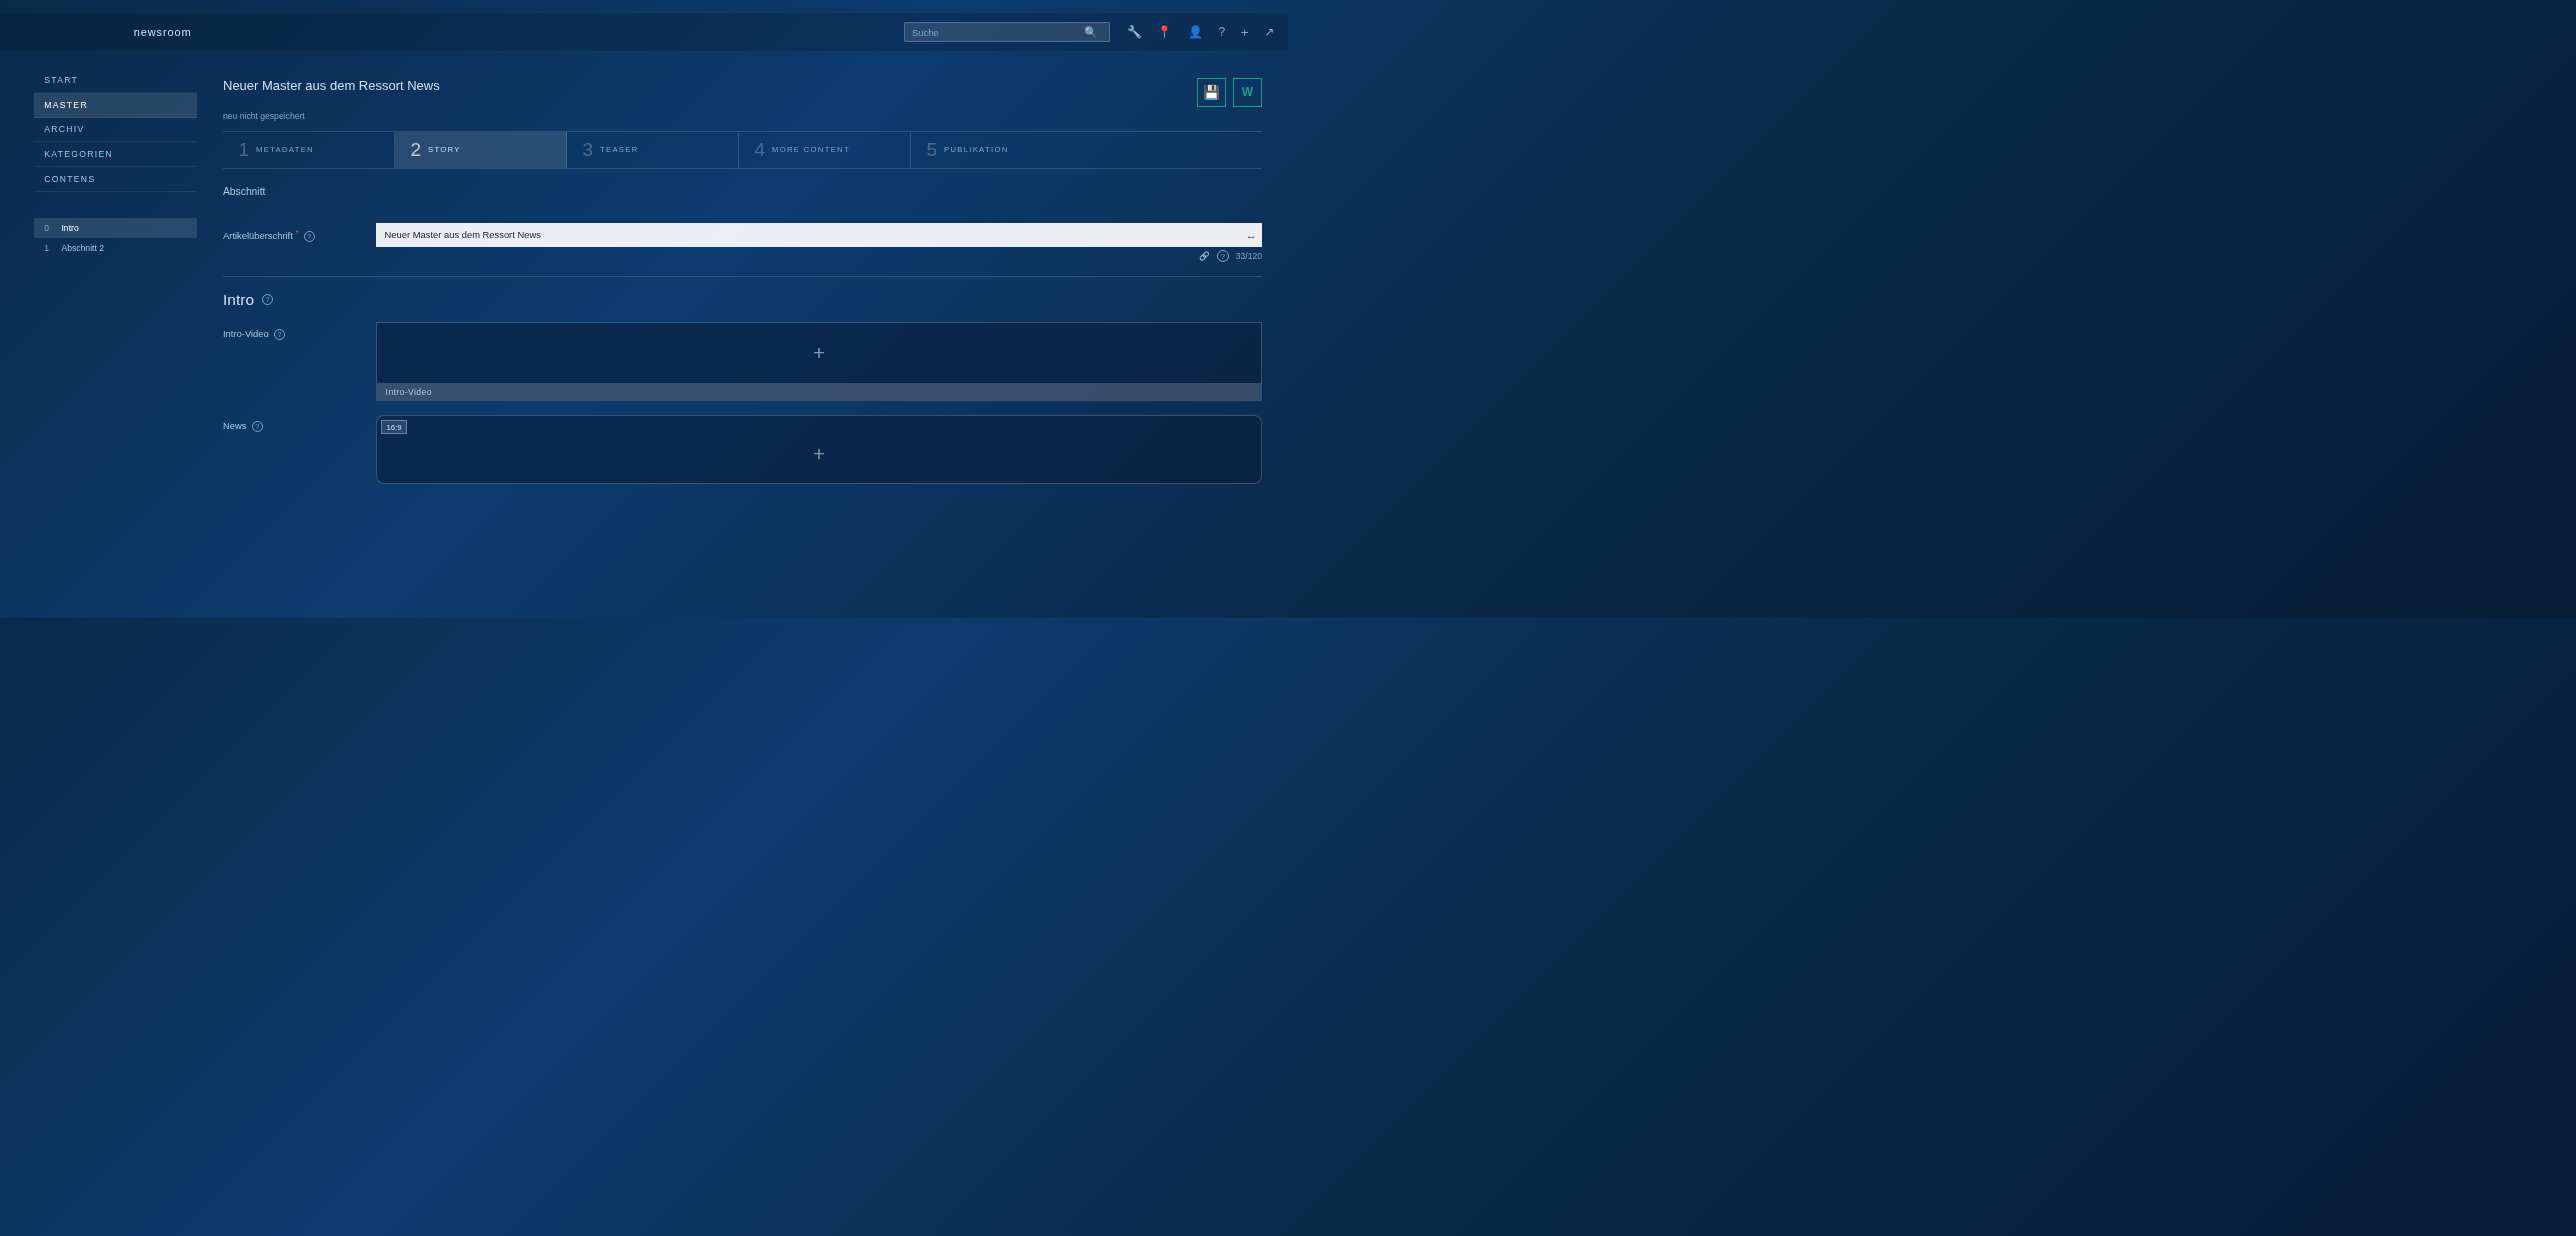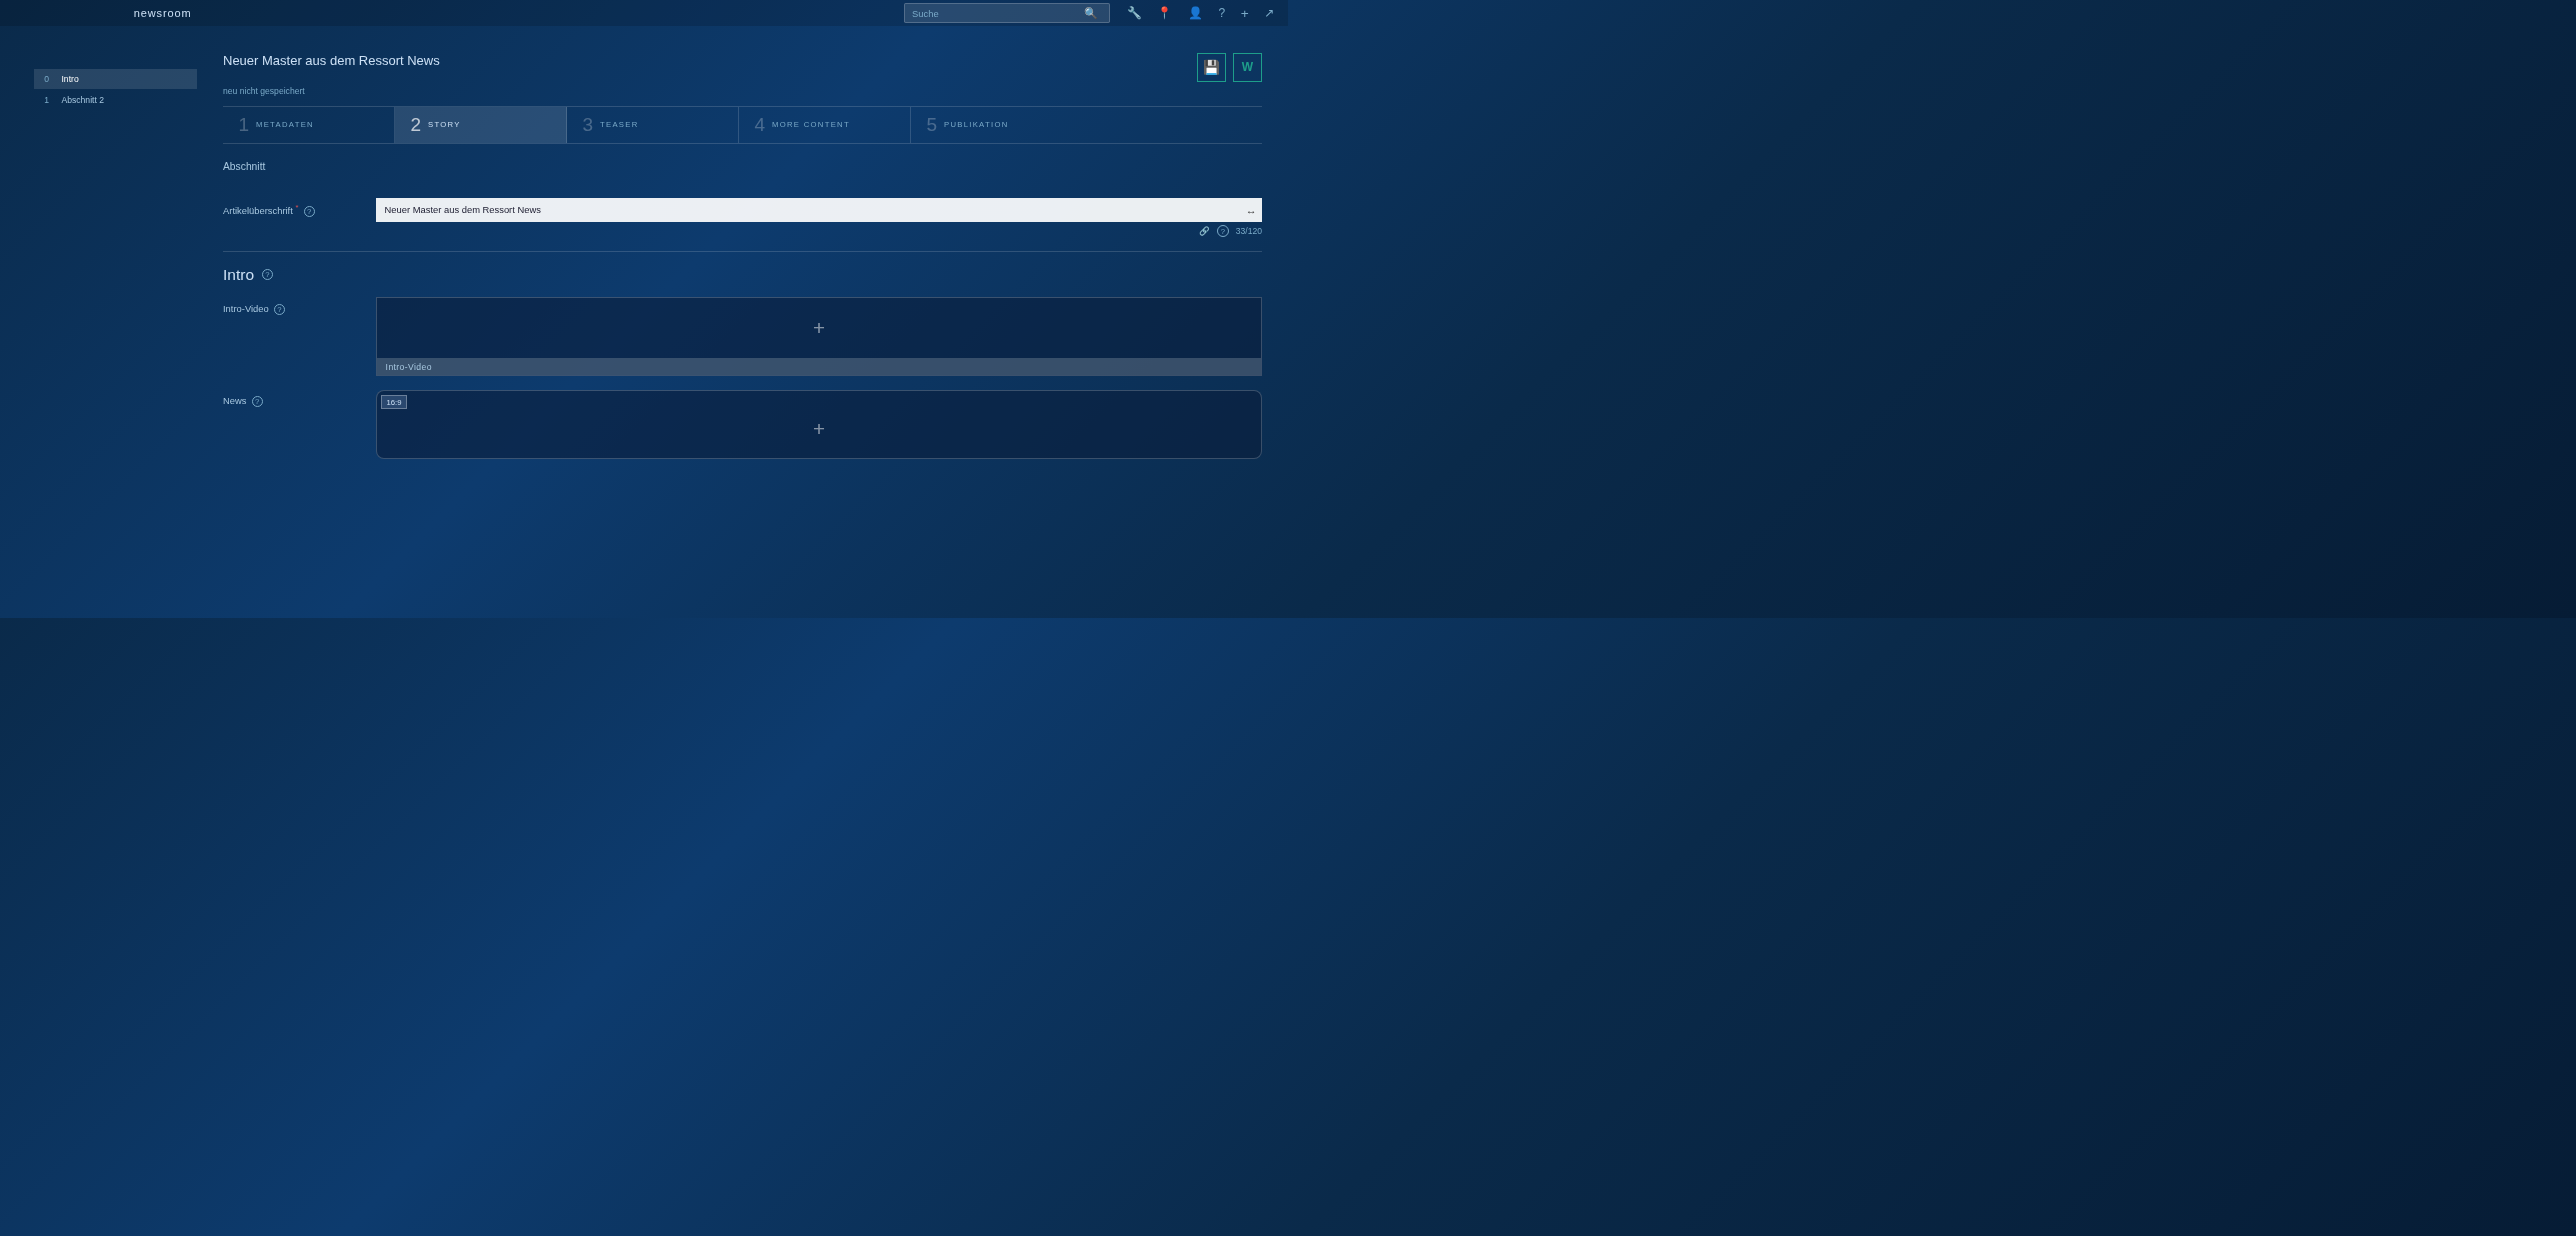--- a/index.html
+++ b/index.html
@@ -11,23 +11,24 @@
       background: linear-gradient(135deg, #0a2a4a 0%, #0d3b6e 30%, #0a2a4a 60%, #061c35 100%);
       color: #cce0f5;
       overflow: hidden;
       font-size: 9.4px;
     }
 
     
     .top-nav {
       display: flex;
       align-items: center;
-      height: 26px;
+      height: 38px;
       padding: 0 13.7px;
       background: rgba(0,0,0,0.15);
+      margin-top: 13px;
     }
     .top-nav .logo {
       font-size: 11px;
       color: #cce0f5;
       letter-spacing: 0.9px;
       margin-right: auto;
       padding-left: 120px;
     }
     .search-bar {
       display: flex;
@@ -338,20 +339,37 @@
     <span style="font-size:12px;">👤</span>
     <span style="font-size:12px;">?</span>
     <span style="font-size:13.7px; font-weight:300;">+</span>
     <span style="font-size:12px;">↗</span>
   </div>
 </div>
 
 <div class="main-layout">
 
   <div class="left-sidebar">
+    <div>
+      <div class="nav-item">
+        <span>START</span>
+      </div>
+      <div class="nav-item active">
+        <span>MASTER</span>
+      </div>
+      <div class="nav-item">
+        <span>ARCHIV</span>
+      </div>
+      <div class="nav-item">
+        <span>KATEGORIEN</span>
+      </div>
+      <div class="nav-item">
+        <span>CONTENS</span>
+      </div>
+    </div>
 
     <div class="section-nav">
       <div class="section-nav-item active">
         <span class="section-num">0</span>
         <span>Intro</span>
       </div>
       <div class="section-nav-item">
         <span class="section-num">1</span>
         <span>Abschnitt 2</span>
       </div>

